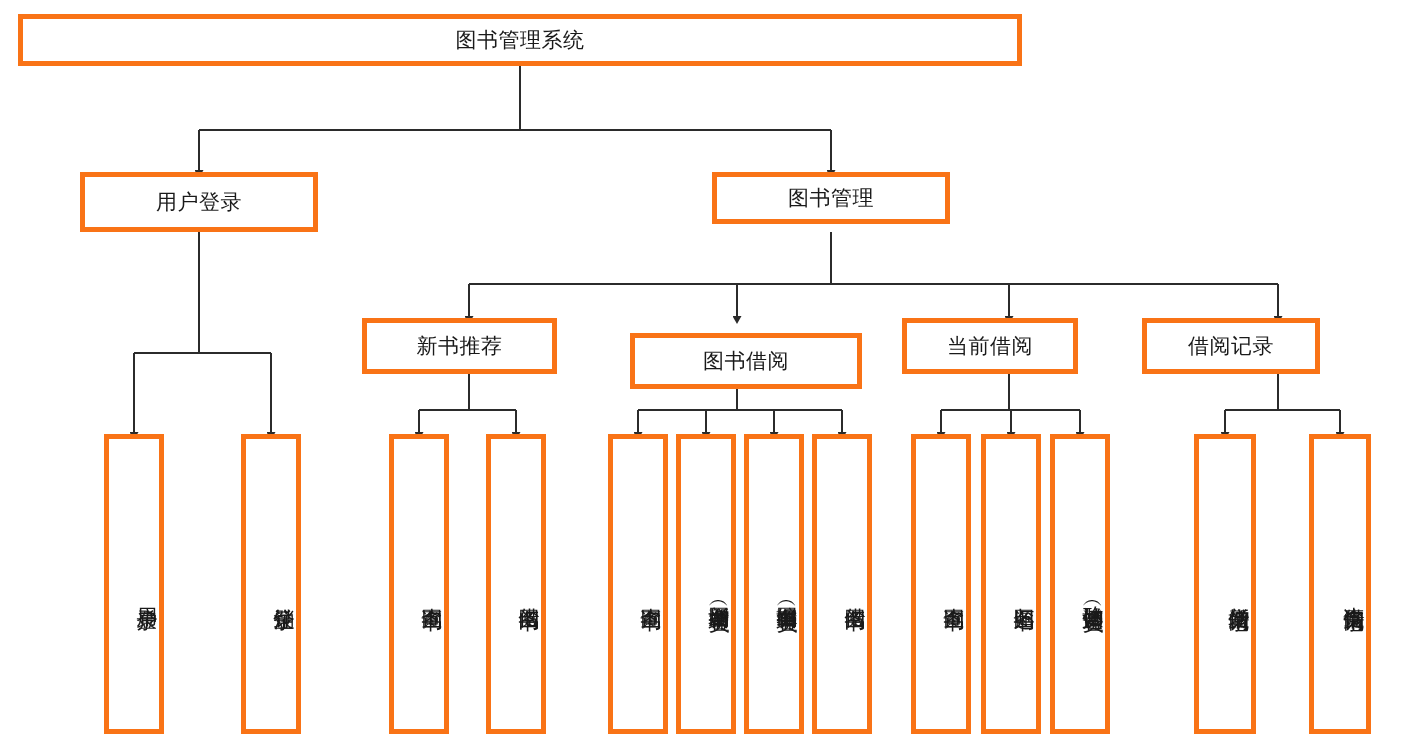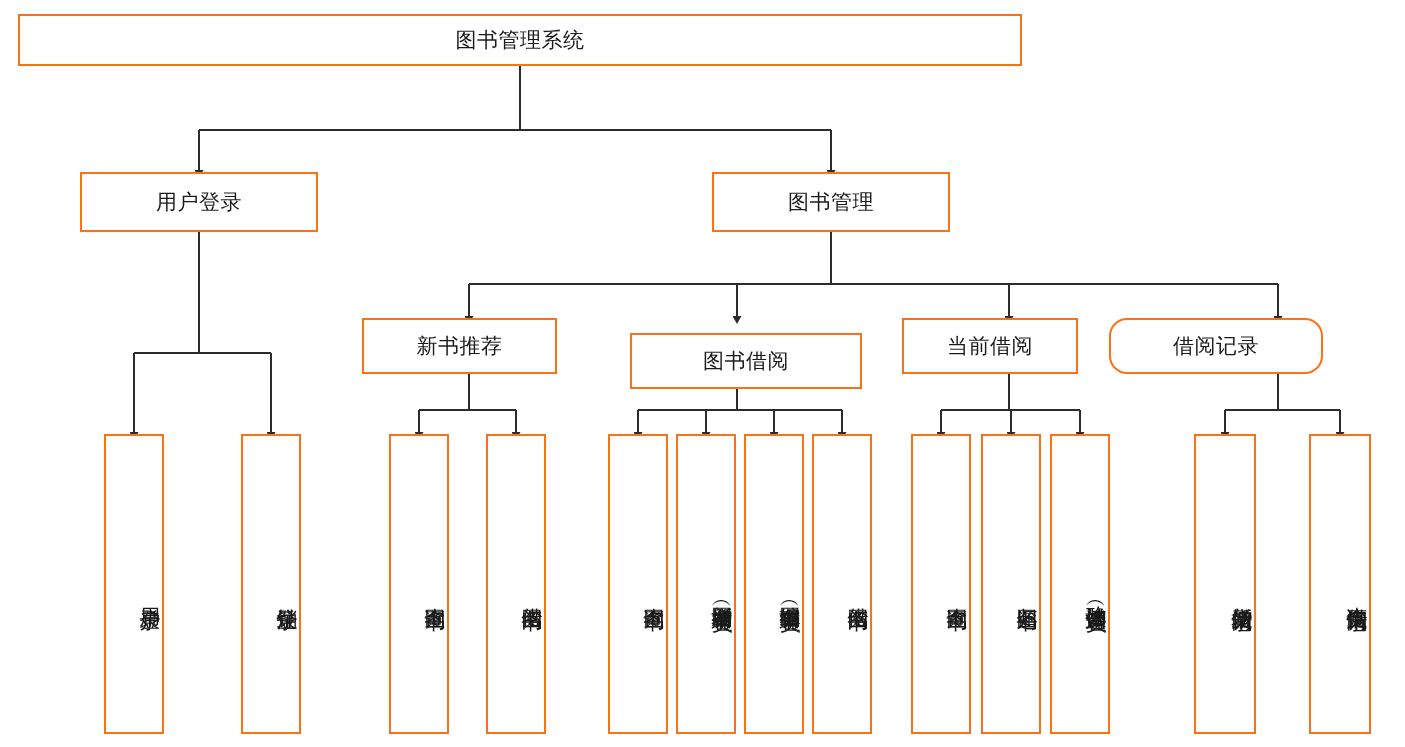--- a/index.html
+++ b/index.html
@@ -22,21 +22,21 @@
     position: absolute;
     left: 0;
     top: 0;
     width: 1405px;
     height: 747px;
     pointer-events: none;
   }
   .node {
     position: absolute;
     box-sizing: border-box;
-    border: 2px solid #f97316;
+    border: 5px solid #f97316;
     background: #ffffff;
     display: flex;
     align-items: center;
     justify-content: center;
     color: #1a1a1a;
     line-height: 1.12;
   }
   .node.horiz {
     font-size: 21px;
     letter-spacing: 0.5px;
@@ -119,21 +119,21 @@
       </div>
       <div class="node horiz" style="left: 80px; top: 172px; width: 238px; height: 60px;">
         <span class="htext">用户登录</span>
       </div>
       <div class="node vert" style="left: 104px; top: 434px; width: 60px; height: 300px;">
         <span class="vtext">用户登录</span>
       </div>
       <div class="node vert" style="left: 241px; top: 434px; width: 60px; height: 300px;">
         <span class="vtext">注销登录</span>
       </div>
-      <div class="node horiz" style="left: 712px; top: 172px; width: 238px; height: 60px;">
+      <div class="node horiz" style="left: 712px; top: 172px; width: 238px; height: 52px;">
         <span class="htext">图书管理</span>
       </div>
       <div class="node horiz" style="left: 362px; top: 318px; width: 195px; height: 56px;">
         <span class="htext">新书推荐</span>
       </div>
       <div class="node vert" style="left: 389px; top: 434px; width: 60px; height: 300px;">
         <span class="vtext">查询图书</span>
       </div>
       <div class="node vert" style="left: 486px; top: 434px; width: 60px; height: 300px;">
         <span class="vtext">借阅图书</span>
@@ -158,21 +158,21 @@
       </div>
       <div class="node vert" style="left: 911px; top: 434px; width: 60px; height: 300px;">
         <span class="vtext">查询图书</span>
       </div>
       <div class="node vert" style="left: 981px; top: 434px; width: 60px; height: 300px;">
         <span class="vtext">归还图书</span>
       </div>
       <div class="node vert" style="left: 1050px; top: 434px; width: 60px; height: 300px;">
         <span class="vtext">确认归还（管理员）</span>
       </div>
-      <div class="node horiz" style="left: 1109px; top: 318px; width: 214px; height: 56px; border-radius: 18px;">
+      <div class="node horiz" style="left: 1142px; top: 318px; width: 178px; height: 56px;">
         <span class="htext">借阅记录</span>
       </div>
       <div class="node vert" style="left: 1194px; top: 434px; width: 62px; height: 300px;">
         <span class="vtext">新增借阅记录</span>
       </div>
       <div class="node vert" style="left: 1309px; top: 434px; width: 62px; height: 300px;">
         <span class="vtext">查询借阅记录</span>
       </div>
     </div>
 

